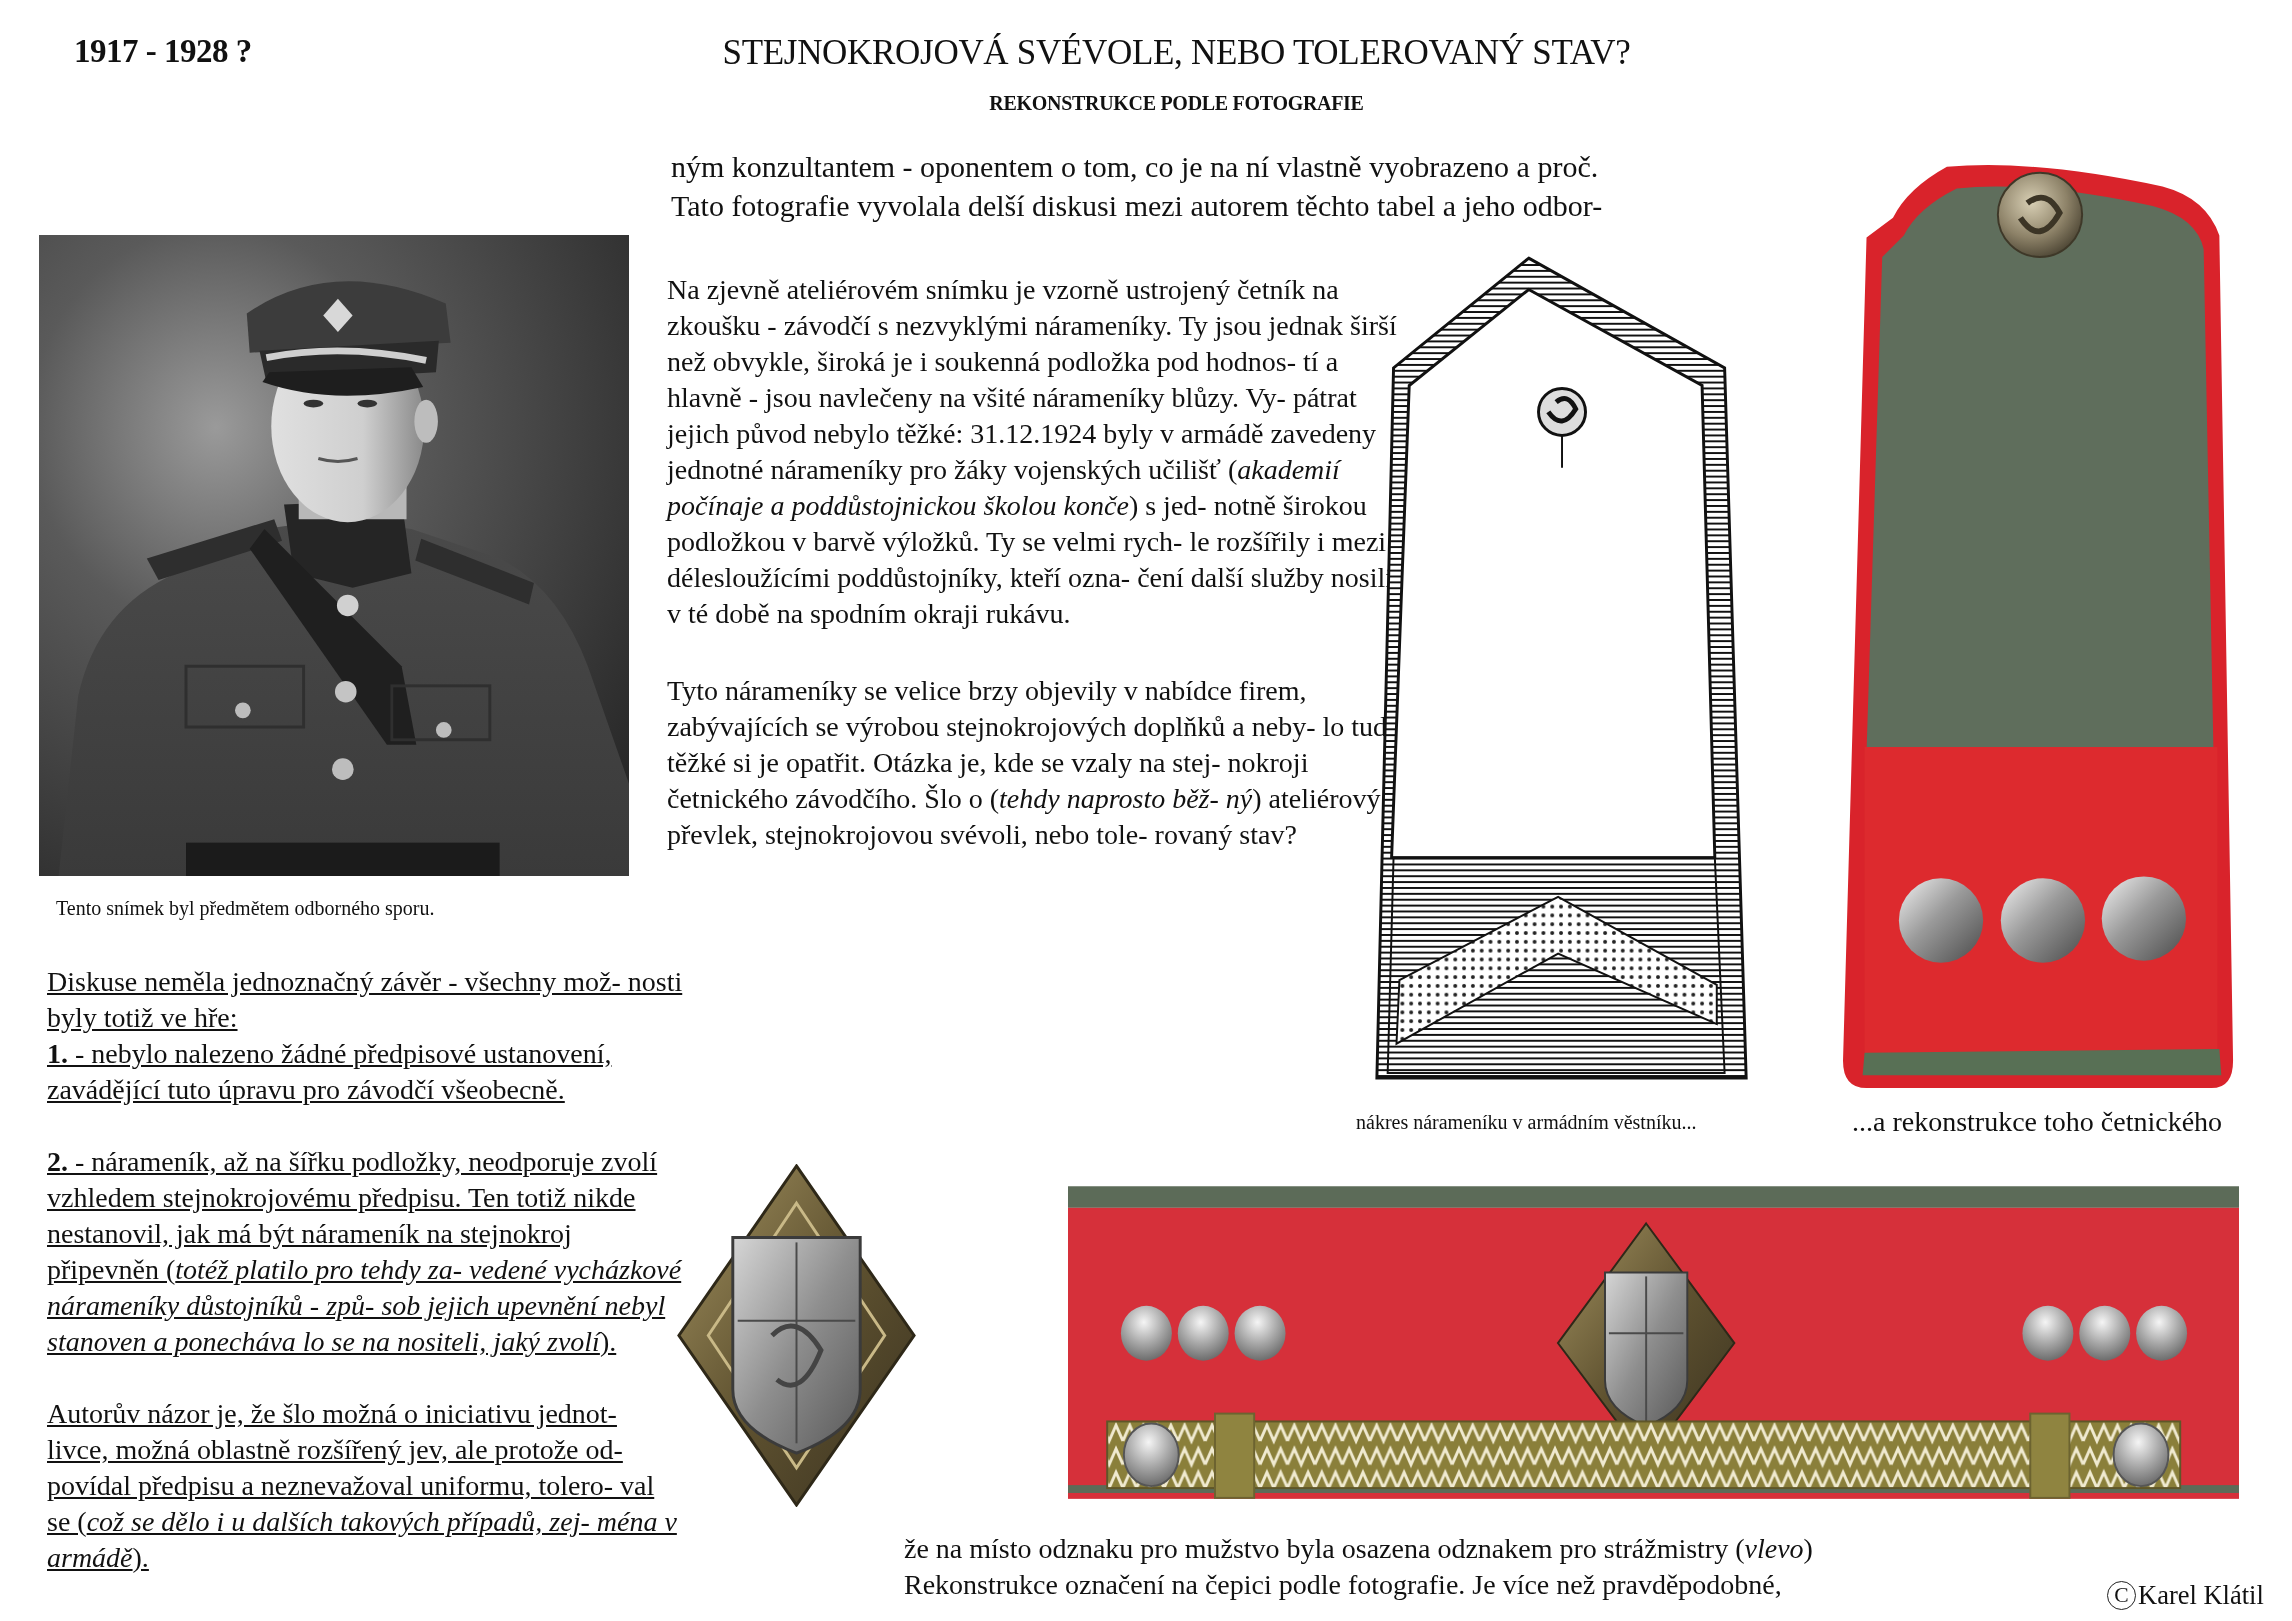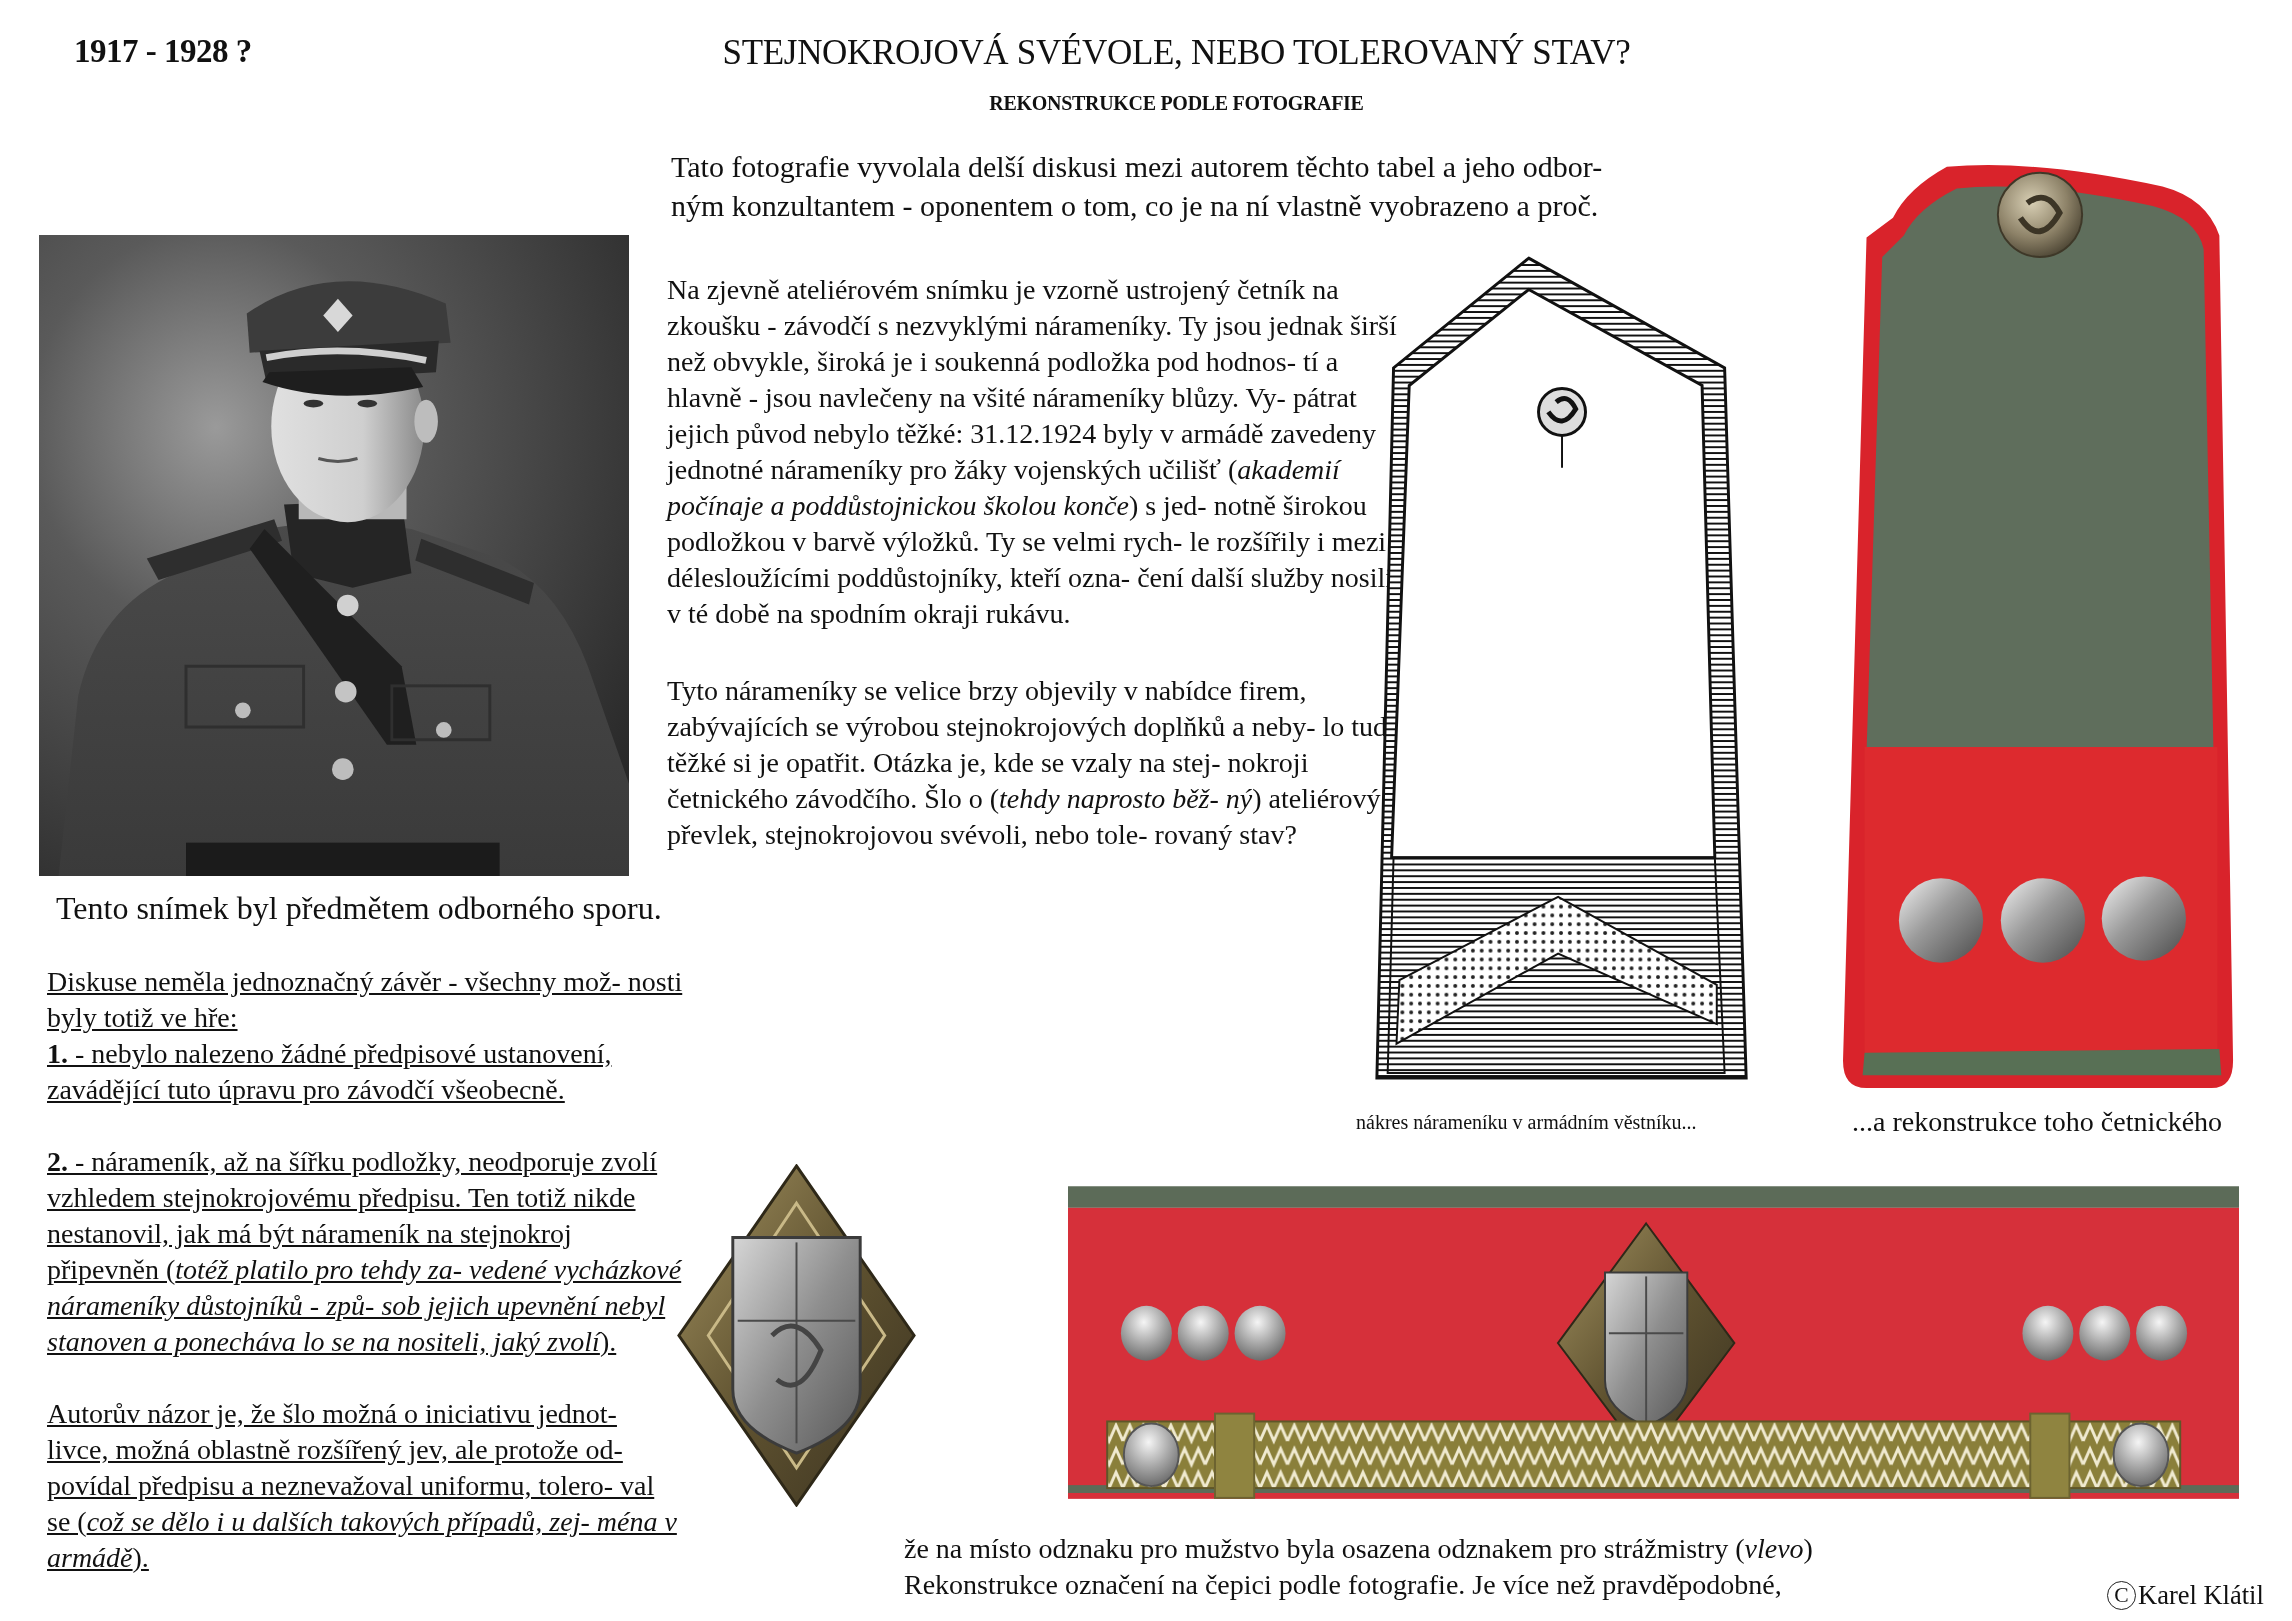--- a/index.html
+++ b/index.html
@@ -12,21 +12,21 @@
   #page-subtitle { left: 667px; top: 92px; width: 1019px; text-align: center; font-size: 20px; font-weight: bold; letter-spacing: -0.3px; }
 
   .para { font-size: 28px; line-height: 36px; text-align: left; }
   #intro { left: 671px; top: 147px; width: 1029px; font-size: 30px; line-height: 39px; }
   #body-1 { left: 667px; top: 272px; width: 745px; }
   #body-2 { left: 667px; top: 673px; width: 745px; }
 
   #photo { left: 39px; top: 235px; width: 590px; height: 641px; overflow: hidden;
     background: radial-gradient(ellipse at 25% 25%, #8c8c8c 0%, #4a4a4a 40%, #2b2b2b 75%),
                 linear-gradient(#3a3a3a, #222); }
-  #photo-caption { left: 56px; top: 890px; font-size: 32px; }
+  #photo-caption { left: 56px; top: 890px; font-size: 20px; }
 
   #left-col { left: 47px; top: 964px; width: 637px; text-decoration: underline; }
   #left-col .blk { margin-bottom: 36px; }
 
   #drawing { left: 1372px; top: 250px; width: 382px; height: 843px; }
   #strap { left: 1839px; top: 159px; width: 402px; height: 933px; }
 
   #cap-draw { left: 1356px; top: 1104px; font-size: 20px; }
   #cap-recon { left: 1852px; top: 1104px; font-size: 28px; text-align: center; }
 
@@ -42,22 +42,22 @@
   b { font-weight: bold; }
 </style>
 </head>
 <body>
 
 <div id="date-label" class="abs">1917 - 1928 ?</div>
 <div id="page-title" class="abs">STEJNOKROJOVÁ SVÉVOLE, NEBO TOLEROVANÝ STAV?</div>
 <div id="page-subtitle" class="abs">REKONSTRUKCE PODLE FOTOGRAFIE</div>
 
 <div id="intro" class="abs para">
+  <div>ným konzultantem - oponentem o tom, co je na ní vlastně vyobrazeno a proč.</div>
   <div>Tato fotografie vyvolala delší diskusi mezi autorem těchto tabel a jeho odbor-</div>
-  <div>ným konzultantem - oponentem o tom, co je na ní vlastně vyobrazeno a proč.</div>
 </div>
 
 <div id="photo" class="abs">
   <svg width="590" height="641" viewBox="0 0 602 654">
     <defs>
       <radialGradient id="bg" cx="0.3" cy="0.3" r="0.9">
         <stop offset="0" stop-color="#9a9a9a"></stop>
         <stop offset="0.35" stop-color="#5a5a5a"></stop>
         <stop offset="1" stop-color="#262626"></stop>
       </radialGradient>

